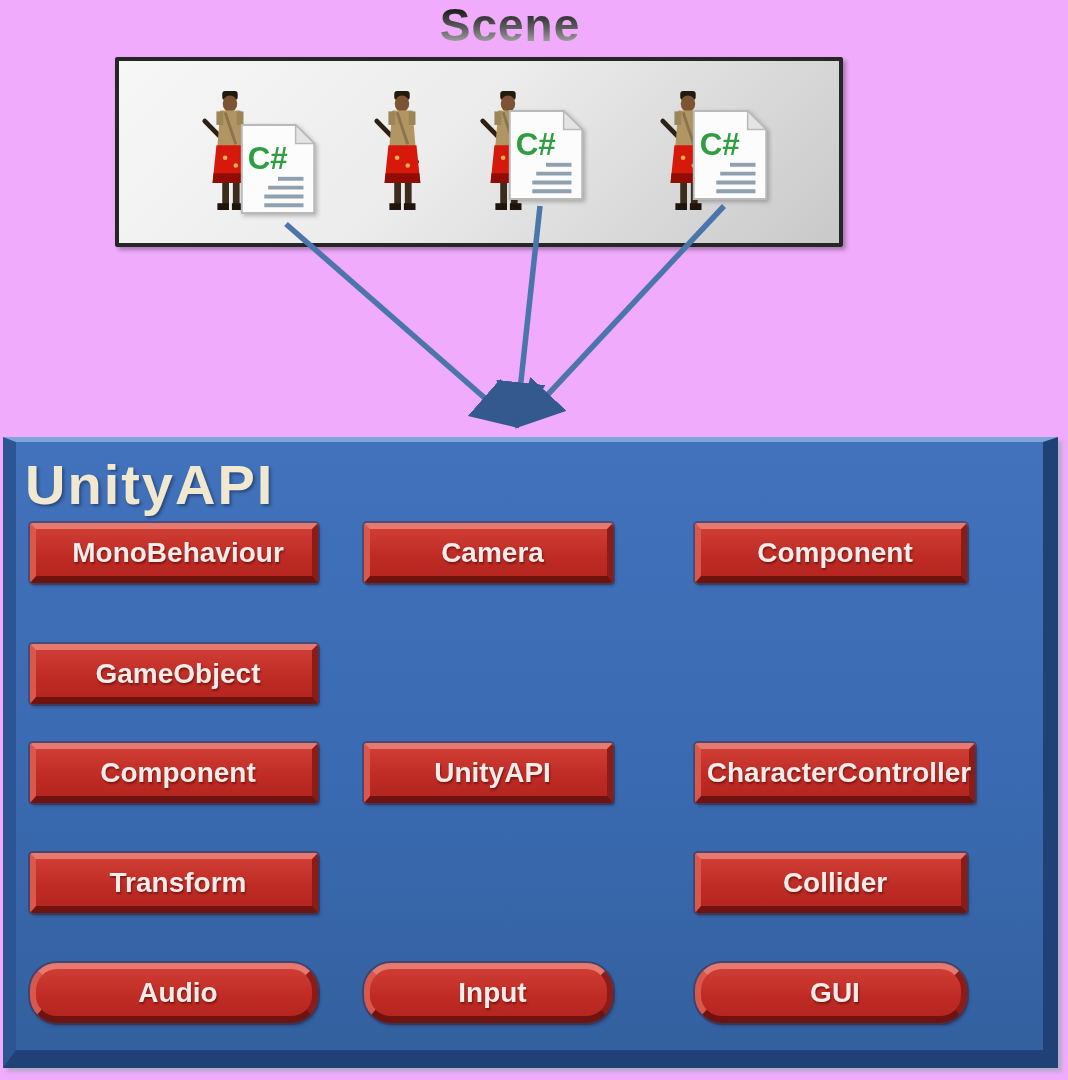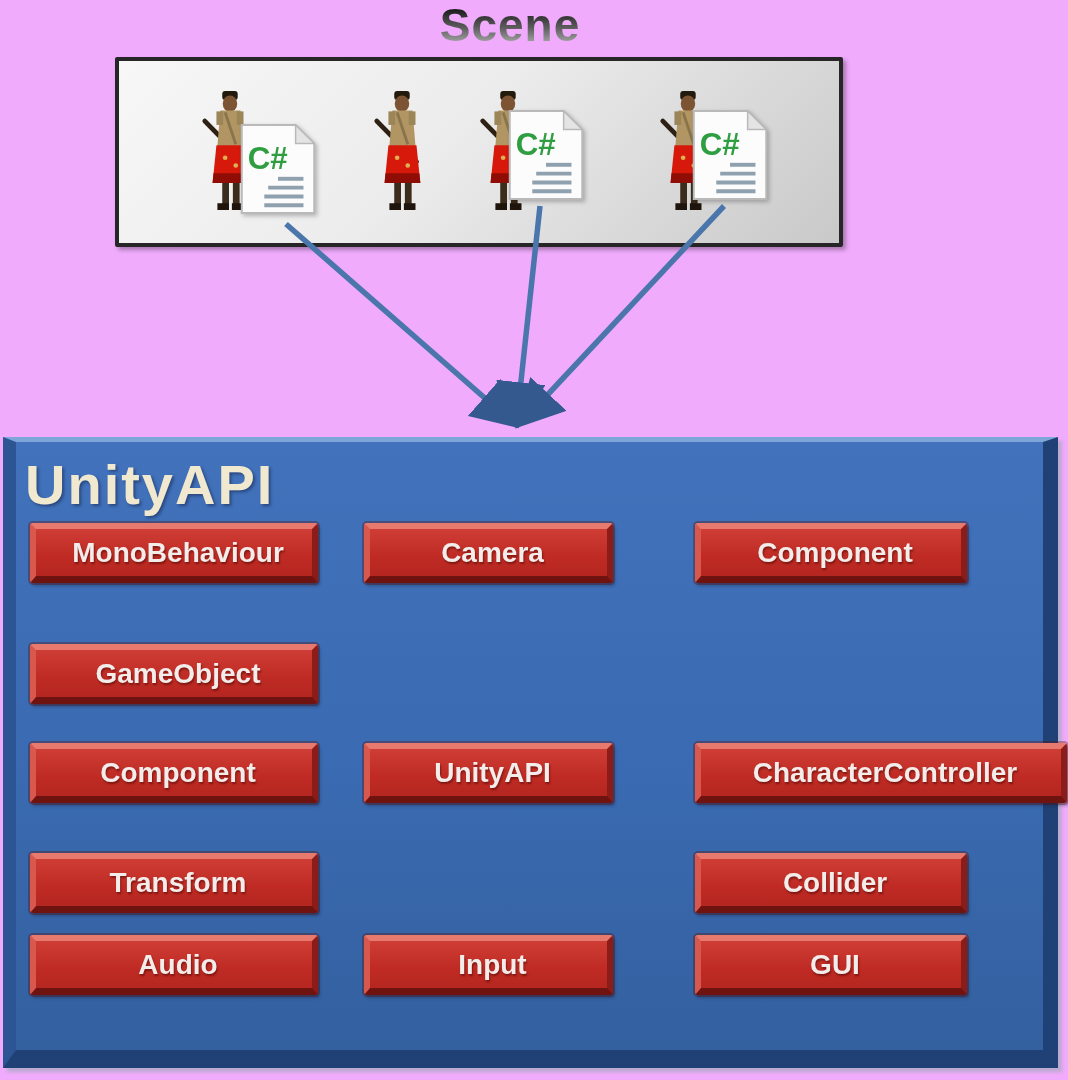--- a/index.html
+++ b/index.html
@@ -58,22 +58,22 @@
     border-bottom:7px solid #6f1310;
     border-radius:3px;
     box-shadow:0 0 0 2px rgba(90,15,10,0.35), 2px 3px 3px rgba(25,30,60,0.35);
     color:#f2ecea; font-size:28px; font-weight:700;
     text-shadow:1px 2px 2px rgba(95,12,8,0.65);
     padding-left:8px;
   }
   .col1 { left:14px;  width:288px; }
   .col2 { left:348px; width:249px; }
   .col3 { left:679px; width:272px; }
-  .col3.wide { width:372px; }
-  .row1 { top:81px; } .row2 { top:191px;margin-top:11px; } .row3 { top:301px; } .row4 { top:411px;text-align:center; } .row5 { top:493px; }
+  .col3.wide { width:280px; }
+  .row1 { top:81px; } .row2 { top:191px;margin-top:11px; } .row3 { top:301px; } .row4 { top:411px;text-align:center; } .row5 { top:521px;border-radius:27px; }
 
   .doc-label { font:bold 32px "Liberation Sans", sans-serif; }
 </style>
 </head>
 <body>
 
 <div class="canvas">
 
   <div class="scene-title">Scene</div>
 

